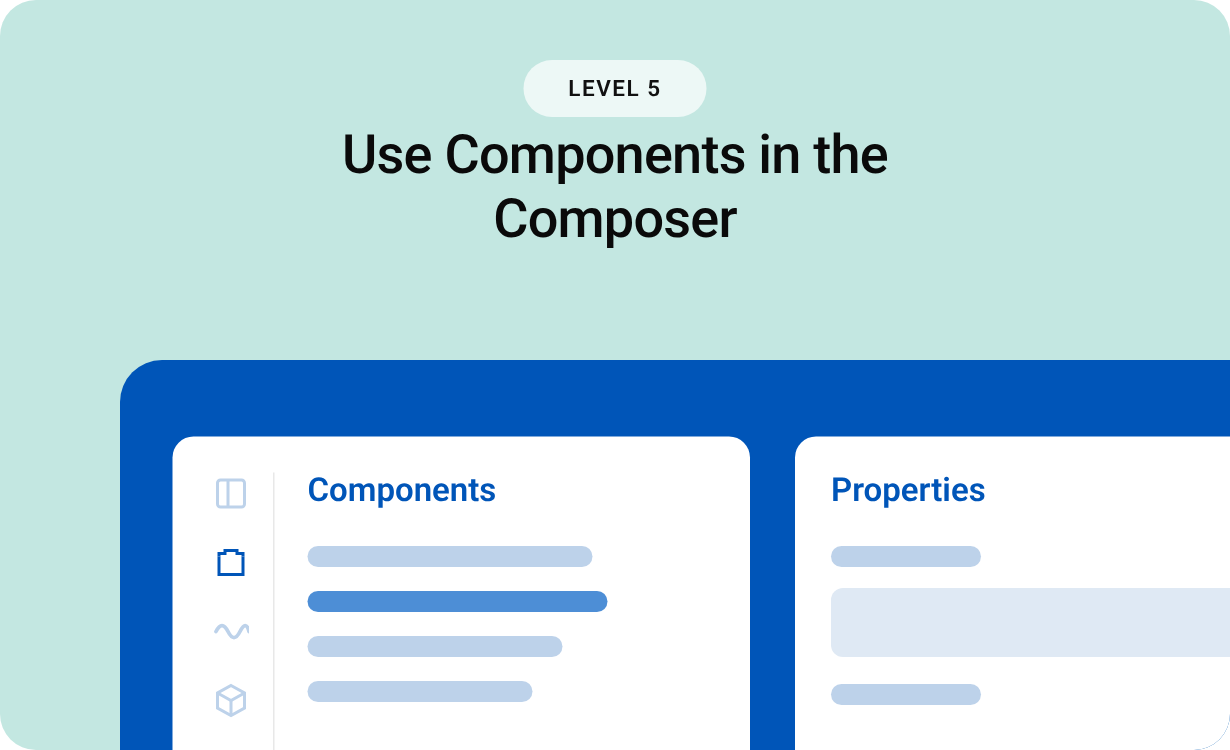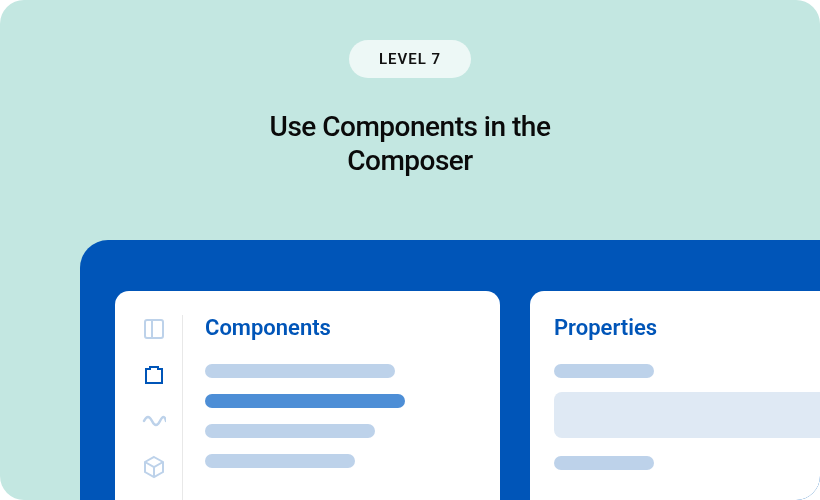--- a/index.html
+++ b/index.html
@@ -29,22 +29,22 @@
       display: inline-block;
       background: #edf8f6;
       padding: 10px 30px;
       border-radius: 999px;
       font-size: 15px;
       font-weight: 600;
       letter-spacing: 1px;
       color: #111;
     }
     .title {
-      margin-top: 32px;
-      font-size: 28px;
+      margin-top: 4px;
+      font-size: 36px;
       font-weight: 550;
       color: #0a0a0a;
       line-height: 1.2;
       letter-spacing: -0.5px;
     }
     .app-window {
       position: absolute;
       left: 80px;
       right: 0;
       bottom: 0;
@@ -124,21 +124,21 @@
     .skel-short {
       width: 100px;
       margin-bottom: 14px;
     }
   </style>
 </head>
 <body>
 
 <div class="card">
   <div class="header">
-    <div class="level-badge">LEVEL 7</div>
+    <div class="level-badge">LEVEL 5</div>
     <h1 class="title">
       <span>Use Components in the</span><br>
       <span>Composer</span>
     </h1>
   </div>
 
   <div class="app-window">
 
     <div class="panel panel-left">
       <div class="icon-rail">

